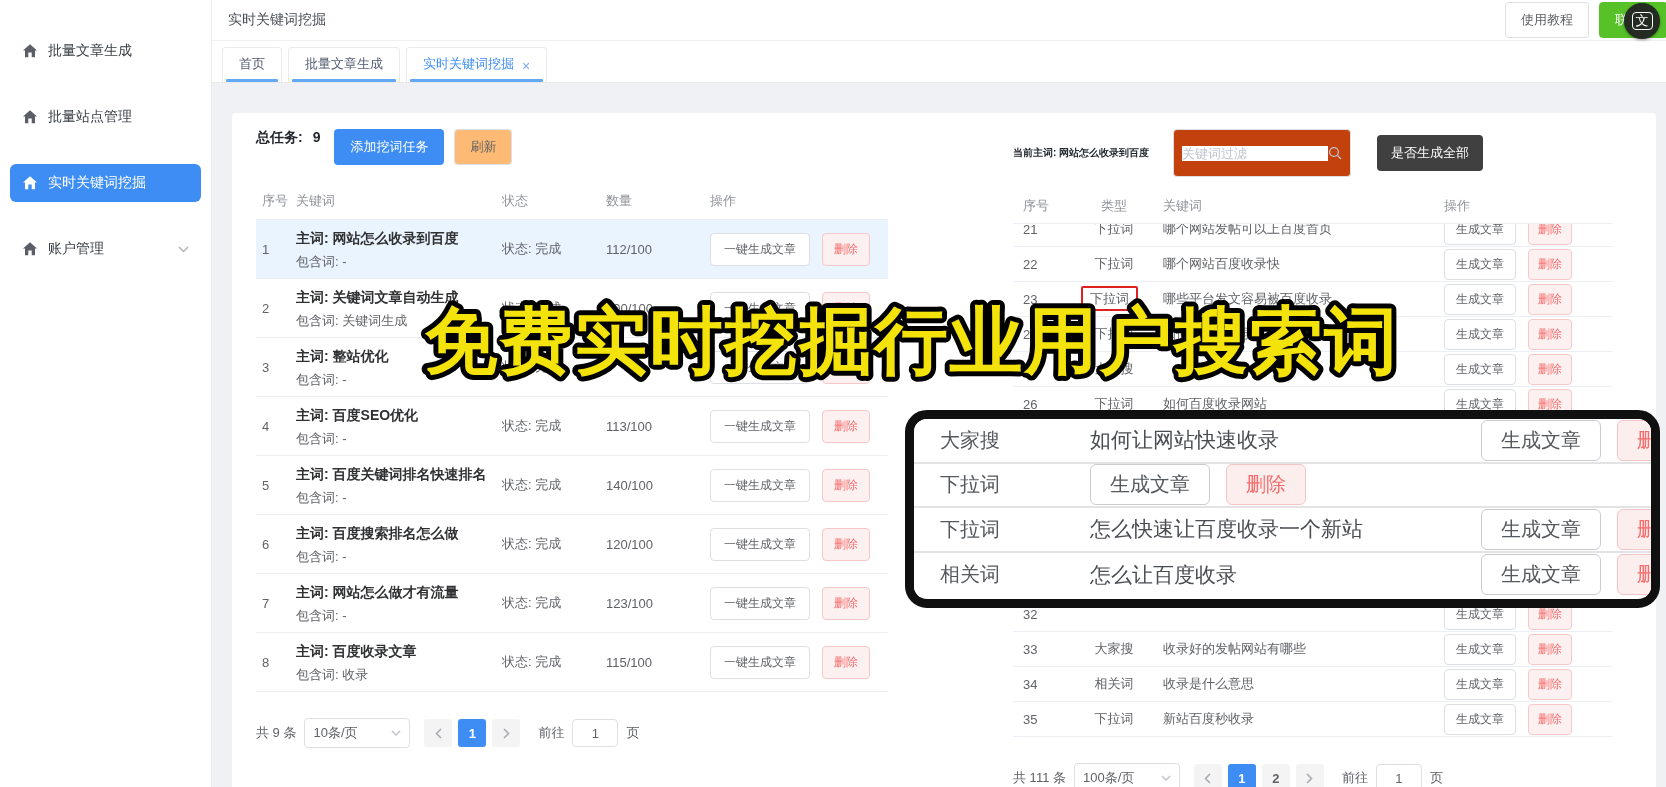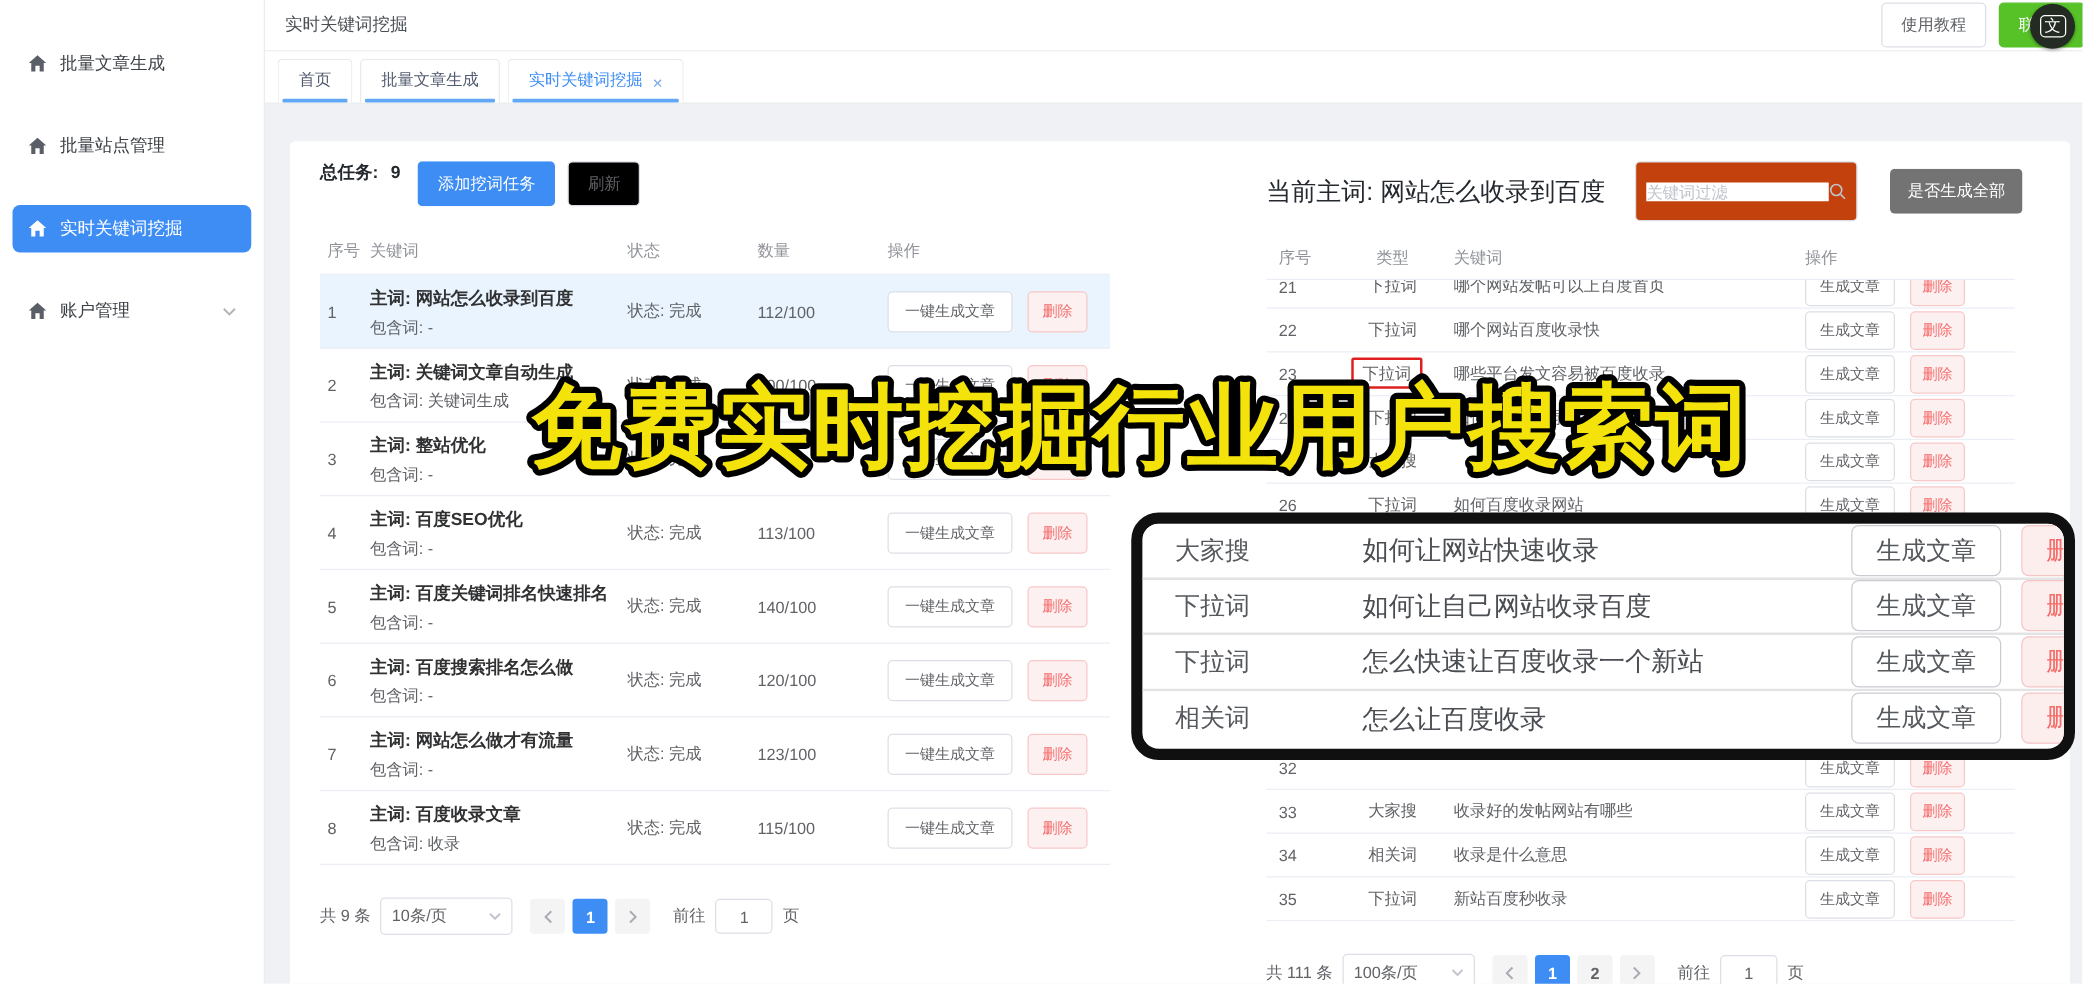--- a/index.html
+++ b/index.html
@@ -37,21 +37,21 @@
 
 .content { flex:1; padding:30px 10px 0 20px; min-height:0; }
 .card { background:#fff; border-radius:4px 4px 0 0; height:100%; display:flex; padding:16px 0 0 24px; }
 
 
 .left-panel { width:632px; flex-shrink:0; margin-right:125px; }
 .toolbar { display:flex; align-items:flex-start; gap:10px; margin-bottom:18px; }
 .total-label { font-size:14px; font-weight:bold; color:#24292f; }
 .total-value { font-size:14px; font-weight:bold; color:#24292f; margin-right:4px; }
 .btn-primary { background:#3d8df5; color:#fff; padding:8px 15px; }
-.btn-plain { background:#000000; border-color:#dcdfe6; color:#606266; padding:8px 15px; }
+.btn-plain { background:#fdba74; border-color:#dcdfe6; color:#606266; padding:8px 15px; }
 
 .thead { display:flex; font-size:13px; color:#909399; padding:9px 0; border-bottom:1px solid #ebeef5; }
 .col-idx { width:40px; padding-left:6px; flex-shrink:0; }
 .col-kw { flex:1; min-width:0; padding-right:8px; }
 .col-status { width:104px; flex-shrink:0; }
 .col-qty { width:104px; flex-shrink:0; }
 .col-ops { width:178px; flex-shrink:0; }
 .trow { display:flex; align-items:center; border-bottom:1px solid #ebeef5; padding:8px 0; min-height:57px; font-size:13px; color:#606266; cursor:pointer; }
 .trow.selected { background:#eaf4fe; }
 .kw-title { font-size:14px; font-weight:bold; color:#303133; line-height:20px; margin-bottom:5px; }
@@ -65,26 +65,26 @@
 .pg-group { display:flex; align-items:center; gap:6px; margin-left:6px; }
 .pg-btn { min-width:28px; height:28px; background:#f4f4f5; border-radius:3px; display:flex; align-items:center; justify-content:center; color:#a8abb2; cursor:pointer; font-size:13px; }
 .pg-num { min-width:28px; height:28px; background:#f4f4f5; border-radius:3px; display:flex; align-items:center; justify-content:center; color:#606266; cursor:pointer; font-size:13px; font-weight:bold; }
 .pg-num.active { background:#3d8df5; color:#fff; }
 .goto { display:flex; align-items:center; gap:8px; margin-left:10px; }
 .goto-input { width:46px; height:28px; border:1px solid #dcdfe6; border-radius:4px; text-align:center; font-size:13px; color:#606266; font-family:inherit; }
 
 
 .right-panel { flex:1; min-width:0; padding-right:44px; }
 .rp-toolbar { display:flex; align-items:center; margin-bottom:12px; }
-.rp-title { font-size:20px; font-weight:normal; color:#24292f; white-space:nowrap; }
+.rp-title { font-size:10px; font-weight:bold; color:#24292f; white-space:nowrap; }
 .filter-box { width:178px; height:48px; border:1px solid #dcdfe6; border-radius:4px; display:flex; align-items:center; margin-left:24px; padding:0 8px; background:#c2410c; }
 .filter-box input { border:none; outline:none; flex:1; min-width:0; font-size:13px; color:#606266; font-family:inherit; }
 .filter-box input::placeholder { color:#bfc4cc; }
 .search-icon { color:#c0c4cc; display:flex; flex-shrink:0; }
-.btn-genall { background:#737373; color:#fff; padding:8px 13px; margin-left:26px; }
+.btn-genall { background:#404040; color:#fff; padding:8px 13px; margin-left:26px; }
 
 .rthead { display:flex; font-size:13px; color:#909399; padding:8px 0; border-bottom:1px solid #ebeef5; }
 .rc-idx { width:52px; padding-left:10px; flex-shrink:0; }
 .rc-type { width:98px; flex-shrink:0;text-align:center; }
 .rc-kw { flex:1; min-width:0; padding-right:6px; }
 .rc-ops { width:168px; flex-shrink:0; }
 .rbody { overflow:hidden; }
 .rrow { display:flex; align-items:center; height:35px; border-bottom:1px solid #ebeef5; font-size:13px; color:#606266; }
 .rrow.clipped { margin-top:-12px; }
 .rbtn-gen { background:#fff; border-color:#dcdfe6; color:#606266; padding:6px 11px; font-size:12px; }
@@ -461,21 +461,20 @@
 
 <div class="inset-box" id="inset-box">
     <div class="ins-row">
       <div class="ins-type">大家搜</div>
       <div class="ins-kw">如何让网站快速收录</div>
       <button class="ins-gen">生成文章</button>
       <button class="ins-del">删除</button>
     </div>
     <div class="ins-row">
       <div class="ins-type">下拉词</div>
-      <div class="ins-kw">如何让自己网站收录百度</div>
       <button class="ins-gen">生成文章</button>
       <button class="ins-del">删除</button>
     </div>
     <div class="ins-row">
       <div class="ins-type">下拉词</div>
       <div class="ins-kw">怎么快速让百度收录一个新站</div>
       <button class="ins-gen">生成文章</button>
       <button class="ins-del">删除</button>
     </div>
     <div class="ins-row">

